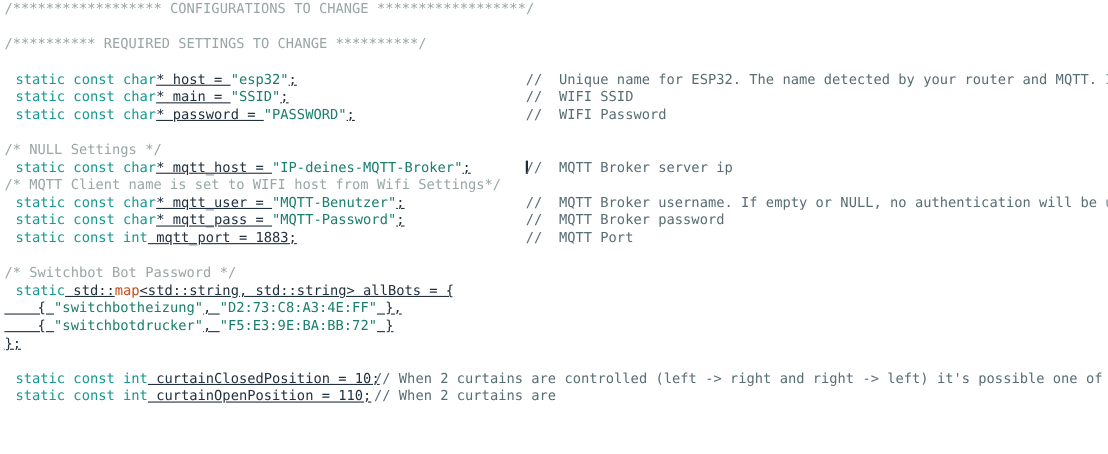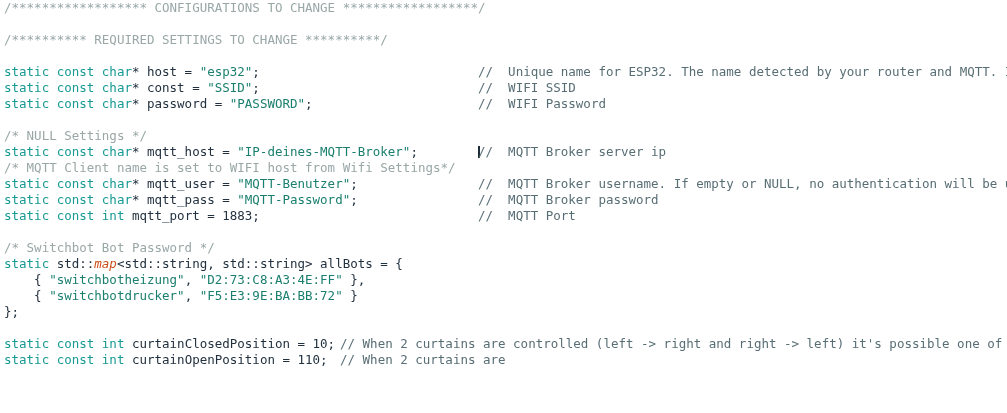--- a/index.html
+++ b/index.html
@@ -31,23 +31,23 @@
     position:absolute;
     left:478px;
     top:0;
     height:16px;
     line-height:16px;
     white-space:pre;
   }
   .cmt-col.near{left:340px;}
 
   
-  .kw   {color:#169a93;}          
-  .typ  {color:#cb4b16;font-style:italic;}          
-  .id   {color:#22313f;}          
+  .kw   {color:#169a93;margin-left:10px;}          
+  .typ  {color:#cb4b16;}          
+  .id   {color:#22313f;text-decoration:underline;}          
   .str  {color:#1a7f6e;}          
   .cmt  {color:#9aa7a7;}          
   .lcmt {color:#586e75;}
 
   
   .caret{
     display:inline-block;
     width:2px;height:12px;
     background:#1d2b36;
     vertical-align:-2px;
@@ -58,21 +58,21 @@
 </head>
 <body>
 
 <div id="editor">
   <div id="lines">
       <div class="line"><span class="code"><span class="cmt">/****************** CONFIGURATIONS TO CHANGE ******************/</span></span></div>
       <div class="line"><span class="code"></span></div>
       <div class="line"><span class="code"><span class="cmt">/********** REQUIRED SETTINGS TO CHANGE **********/</span></span></div>
       <div class="line"><span class="code"></span></div>
       <div class="line"><span class="code"><span class="kw">static const char</span><span class="id">* host = </span><span class="str">"esp32"</span><span class="id">;</span></span><span class="cmt-col lcmt"><span>//  Unique name for ESP32. The name detected by your router and MQTT. If you are usi</span></span></div>
-      <div class="line"><span class="code"><span class="kw">static const char</span><span class="id">* const = </span><span class="str">"SSID"</span><span class="id">;</span></span><span class="cmt-col lcmt"><span>//  WIFI SSID</span></span></div>
+      <div class="line"><span class="code"><span class="kw">static const char</span><span class="id">* main = </span><span class="str">"SSID"</span><span class="id">;</span></span><span class="cmt-col lcmt"><span>//  WIFI SSID</span></span></div>
       <div class="line"><span class="code"><span class="kw">static const char</span><span class="id">* password = </span><span class="str">"PASSWORD"</span><span class="id">;</span></span><span class="cmt-col lcmt"><span>//  WIFI Password</span></span></div>
       <div class="line"><span class="code"></span></div>
       <div class="line"><span class="code"><span class="cmt">/* NULL Settings */</span></span></div>
       <div class="line"><span class="code"><span class="kw">static const char</span><span class="id">* mqtt_host = </span><span class="str">"IP-deines-MQTT-Broker"</span><span class="id">;</span></span><span class="cmt-col lcmt"><span class="caret"></span><span>//  MQTT Broker server ip</span></span></div>
       <div class="line"><span class="code"><span class="cmt">/* MQTT Client name is set to WIFI host from Wifi Settings*/</span></span></div>
       <div class="line"><span class="code"><span class="kw">static const char</span><span class="id">* mqtt_user = </span><span class="str">"MQTT-Benutzer"</span><span class="id">;</span></span><span class="cmt-col lcmt"><span>//  MQTT Broker username. If empty or NULL, no authentication will be used</span></span></div>
       <div class="line"><span class="code"><span class="kw">static const char</span><span class="id">* mqtt_pass = </span><span class="str">"MQTT-Password"</span><span class="id">;</span></span><span class="cmt-col lcmt"><span>//  MQTT Broker password</span></span></div>
       <div class="line"><span class="code"><span class="kw">static const int</span><span class="id"> mqtt_port = 1883;</span></span><span class="cmt-col lcmt"><span>//  MQTT Port</span></span></div>
       <div class="line"><span class="code"></span></div>
       <div class="line"><span class="code"><span class="cmt">/* Switchbot Bot Password */</span></span></div>

